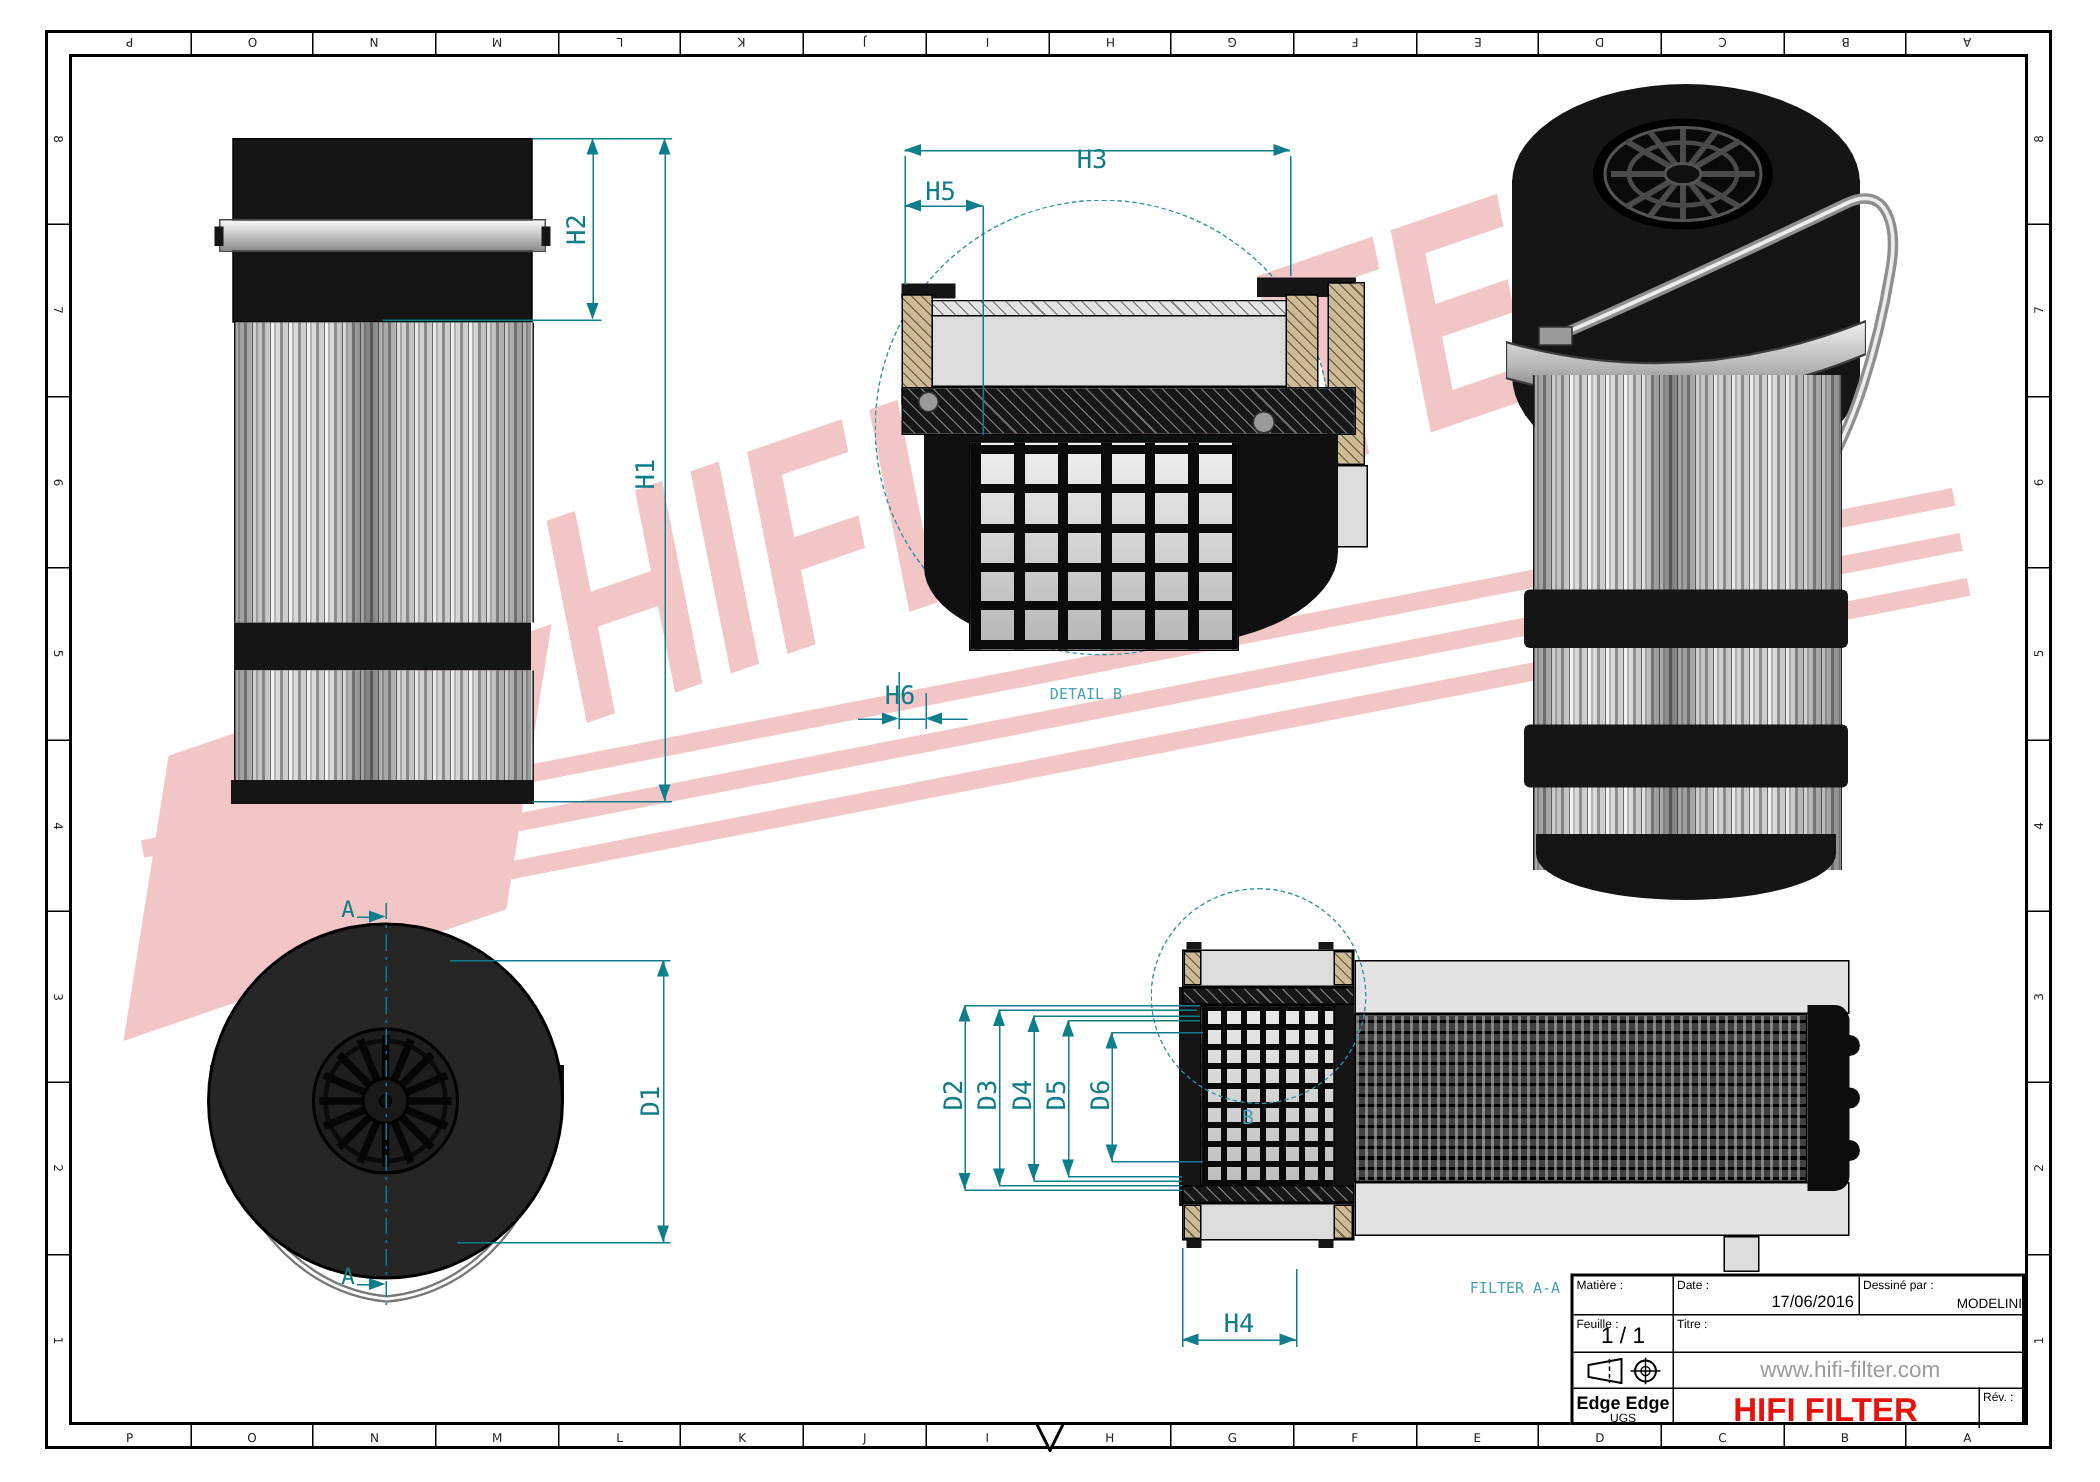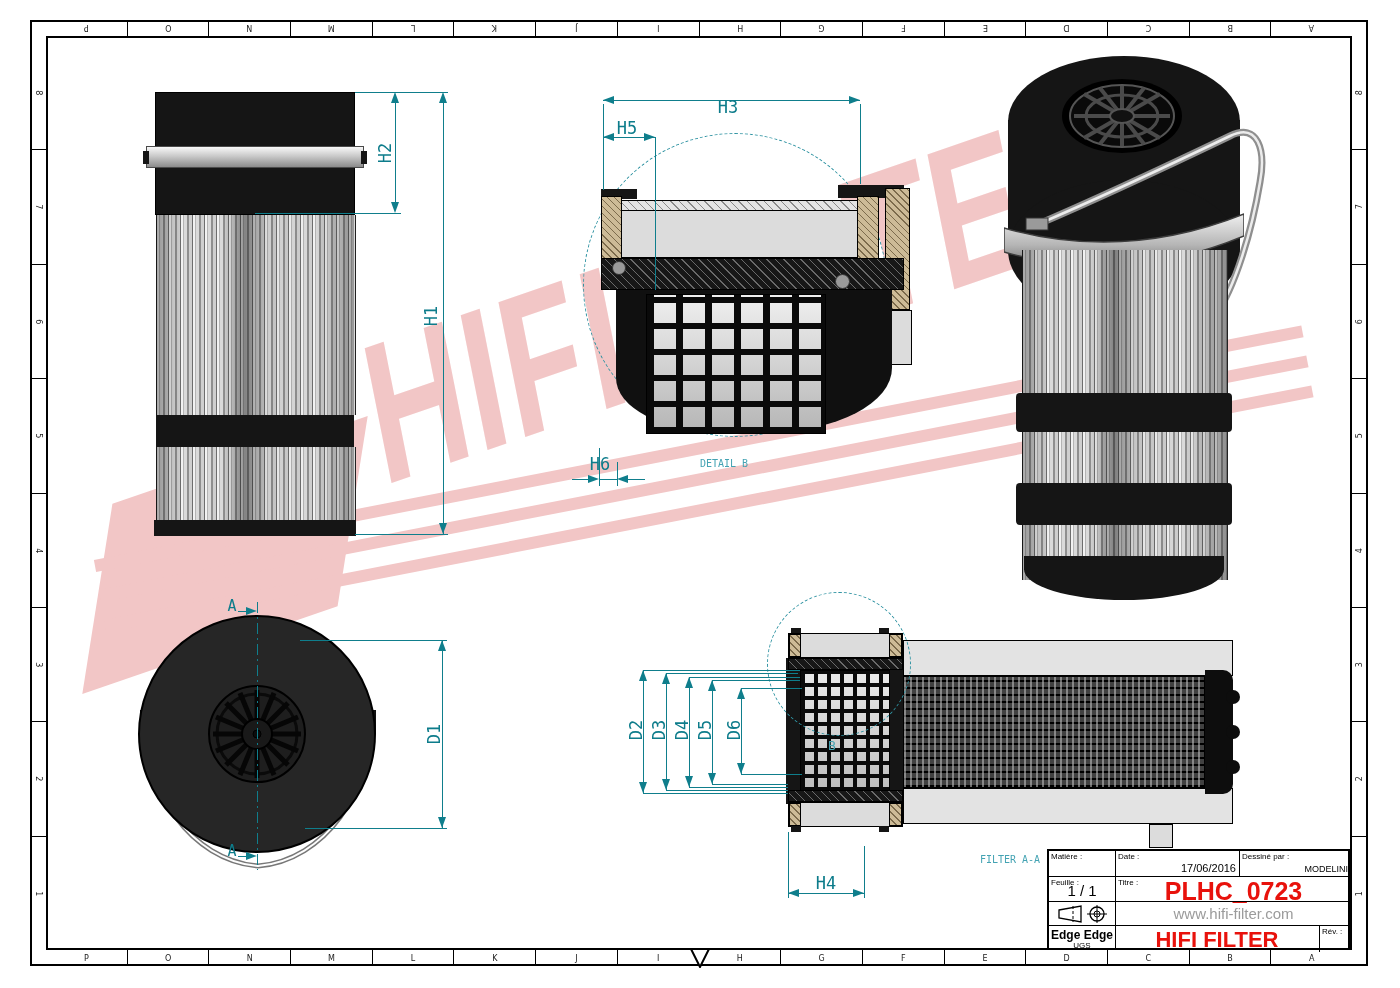--- a/index.html
+++ b/index.html
@@ -448,21 +448,20 @@
     <div class="tb-line" style="left:190px;top:0;width:1px;height:25px;"></div>
     <div class="tb-line" style="left:270px;top:74px;width:1px;height:27px;"></div>
     <div class="tb-lab" style="left:2px;top:1px;">Matière :</div>
     <div class="tb-lab" style="left:69px;top:1px;">Date :</div>
     <div class="abs" style="left:68px;top:11px;width:119px;text-align:right;font-size:11px;color:#000;">17/06/2016</div>
     <div class="tb-lab" style="left:193px;top:1px;">Dessiné par :</div>
     <div class="abs" style="left:192px;top:13px;width:107px;text-align:right;font-size:9px;color:#000;">MODELINI</div>
     <div class="tb-lab" style="left:2px;top:27px;">Feuille :</div>
     <div class="abs" style="left:0;top:31px;width:66px;text-align:center;font-size:15px;color:#000;">1 / 1</div>
     <div class="tb-lab" style="left:69px;top:27px;">Titre :</div>
-    <div class="abs red" style="left:66px;top:26px;width:237px;text-align:center;font-size:25px;font-weight:bold;">PLHC_0723</div>
     <svg class="abs" style="left:8px;top:54px;" width="52" height="18" viewBox="0 0 52 18">
       <path d="M2 5 L24 1 L24 17 L2 13 Z" fill="none" stroke="#000" stroke-width="1.3"></path>
       <line x1="16" y1="1" x2="16" y2="17" stroke="#000" stroke-width="1" stroke-dasharray="3 2"></line>
       <circle cx="40" cy="9" r="7" fill="none" stroke="#000" stroke-width="1.3"></circle>
       <circle cx="40" cy="9" r="3" fill="none" stroke="#000" stroke-width="1"></circle>
       <line x1="30" y1="9" x2="50" y2="9" stroke="#000" stroke-width="1"></line>
       <line x1="40" y1="0" x2="40" y2="18" stroke="#000" stroke-width="1"></line>
     </svg>
     <div class="abs" style="left:66px;top:54px;width:237px;text-align:center;font-size:15px;color:#9b9b9b;">www.hifi-filter.com</div>
     <div class="abs" style="left:0;top:77px;width:66px;text-align:center;font-size:12px;font-weight:bold;color:#000;">Edge Edge</div>

